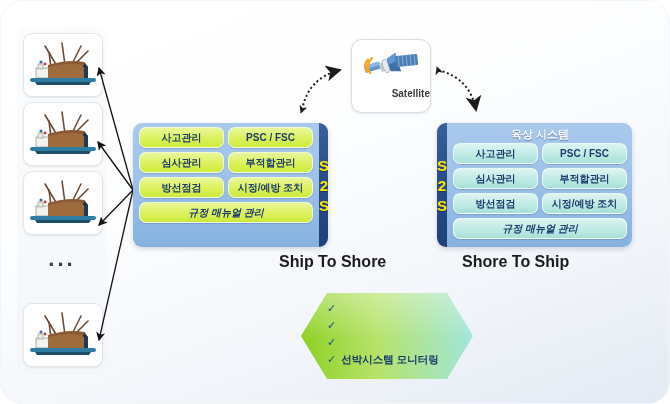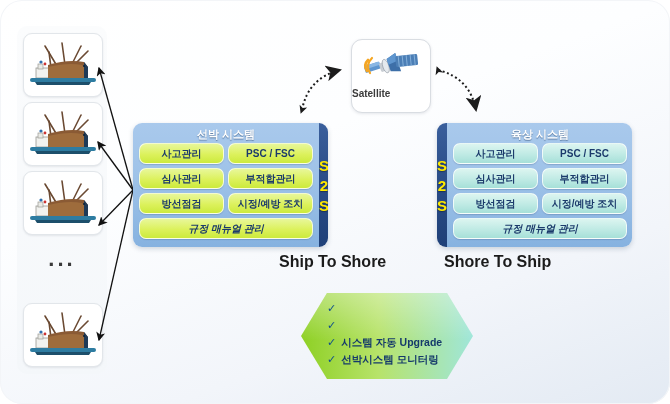--- a/index.html
+++ b/index.html
@@ -43,21 +43,21 @@
   #fan-arrows{position:absolute;left:95px;top:20px;width:55px;height:350px;}
 
   
   #satellite-box{
     position:absolute;left:351px;top:39px;width:78px;height:72px;
     background:#ffffff;border:1px solid #d9dde2;border-radius:11px;
     box-shadow:0 1px 3px rgba(70,80,100,.13);
   }
   #satellite-art{position:absolute;left:7px;top:4px;width:64px;height:44px;}
   #satellite-label{
-    position:absolute;left:0;top:48px;width:78px;text-align:left;
+    position:absolute;left:0;top:48px;width:78px;text-align:right;
     font-size:10px;font-weight:bold;color:#3b3b3b;
   }
   #sat-arrow-left{position:absolute;left:292px;top:60px;width:62px;height:62px;}
   #sat-arrow-right{position:absolute;left:424px;top:60px;width:62px;height:62px;}
 
   
   .panel{
     position:absolute;top:123px;width:195px;height:124px;
     border-radius:9px;overflow:hidden;
     box-shadow:0 2px 5px rgba(60,80,110,.22);
@@ -99,21 +99,21 @@
     background:linear-gradient(180deg,#e8f79a 0%,#dcf15c 55%,#ccea3c 100%);
   }
   #shore-panel .tile{
     background:linear-gradient(180deg,#dcf5f0 0%,#bfeae4 55%,#a6e0d8 100%);
   }
 
   .dir-label{
     position:absolute;top:253px;font-size:16px;font-weight:bold;color:#1b1b1b;
   }
   #label-ship-to-shore{left:279px;}
-  #label-shore-to-ship{left:444px;}
+  #label-shore-to-ship{left:462px;}
 
   
   #benefit-arrow{
     position:absolute;left:301px;top:293px;width:172px;height:86px;
   }
   #benefit-list{
     position:absolute;left:327px;top:300px;width:150px;
   }
   .benefit-row{
     display:flex;align-items:center;gap:5px;height:17px;
@@ -282,21 +282,20 @@
         </g>
       </g>
       <path d="M9 16 q-5 5 -1 11" stroke="#f5a623" stroke-width="2.6" fill="none" stroke-linecap="round"></path>
       <path d="M13 14 q-7 7 -2 15" stroke="#f5a623" stroke-width="2.2" fill="none" stroke-linecap="round"></path>
     </svg>
     <div id="satellite-label">Satellite</div>
   </div>
 
   <div id="ship-panel" class="panel">
     <div class="panel-body">
-      <div class="panel-title">선박 시스템</div>
       <div class="tile-grid">
         <div class="tile half">사고관리</div>
         <div class="tile half">PSC / FSC</div>
         <div class="tile half">심사관리</div>
         <div class="tile half">부적합관리</div>
         <div class="tile half">방선점검</div>
         <div class="tile half">시정/예방 조치</div>
         <div class="tile full">규정 매뉴얼 관리</div>
       </div>
     </div>
@@ -348,21 +347,20 @@
 
   <div id="benefit-list">
     <div class="benefit-row">
       <span class="check">✓</span>
     </div>
     <div class="benefit-row">
       <span class="check">✓</span>
     </div>
     <div class="benefit-row">
       <span class="check">✓</span>
-      <span>시스템 자동 Upgrade</span>
     </div>
     <div class="benefit-row">
       <span class="check">✓</span>
       <span>선박시스템 모니터링</span>
     </div>
   </div>
 
 </div>
 
 </body></html>

